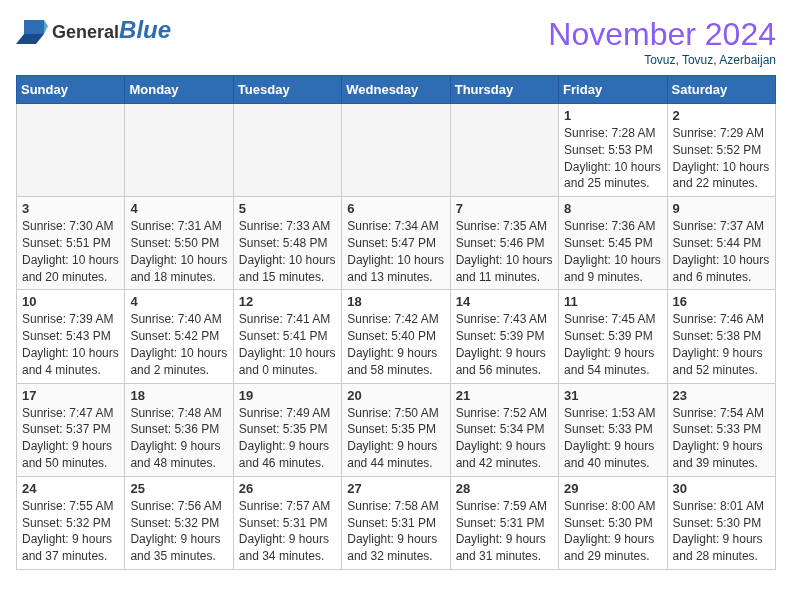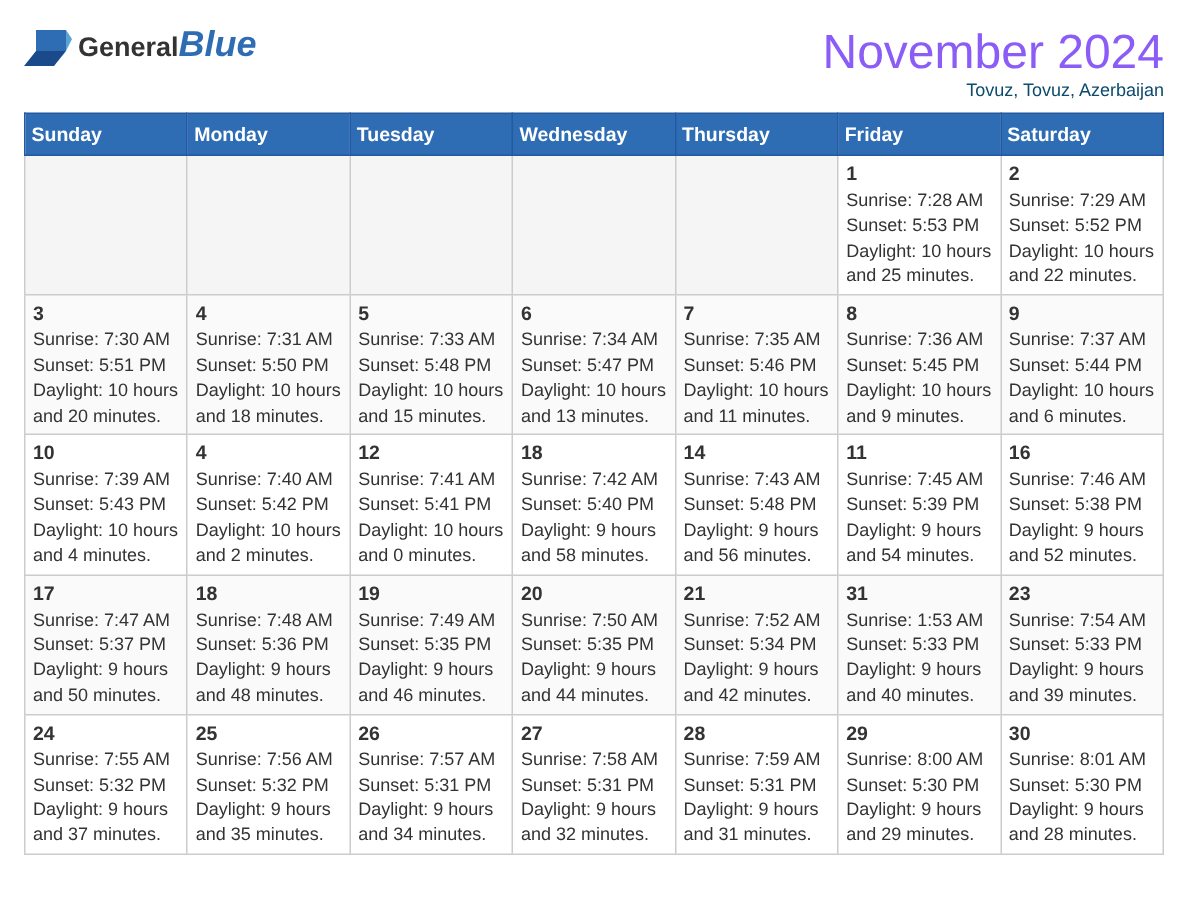--- a/index.html
+++ b/index.html
@@ -223,21 +223,21 @@
         <td>
           <span class="day-num">18</span>
           <div class="day-info">Sunrise: 7:42 AM
 Sunset: 5:40 PM
 Daylight: 9 hours
 and 58 minutes.</div>
         </td>
         <td>
           <span class="day-num">14</span>
           <div class="day-info">Sunrise: 7:43 AM
-Sunset: 5:48 PM
+Sunset: 5:39 PM
 Daylight: 9 hours
 and 56 minutes.</div>
         </td>
         <td>
           <span class="day-num">11</span>
           <div class="day-info">Sunrise: 7:45 AM
 Sunset: 5:39 PM
 Daylight: 9 hours
 and 54 minutes.</div>
         </td>

